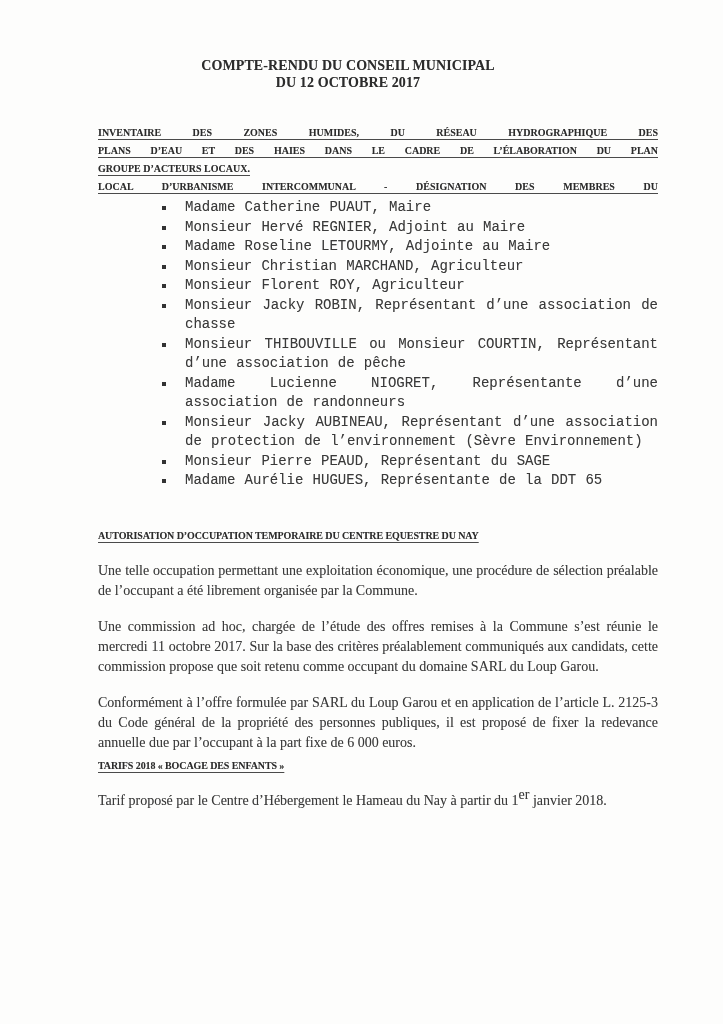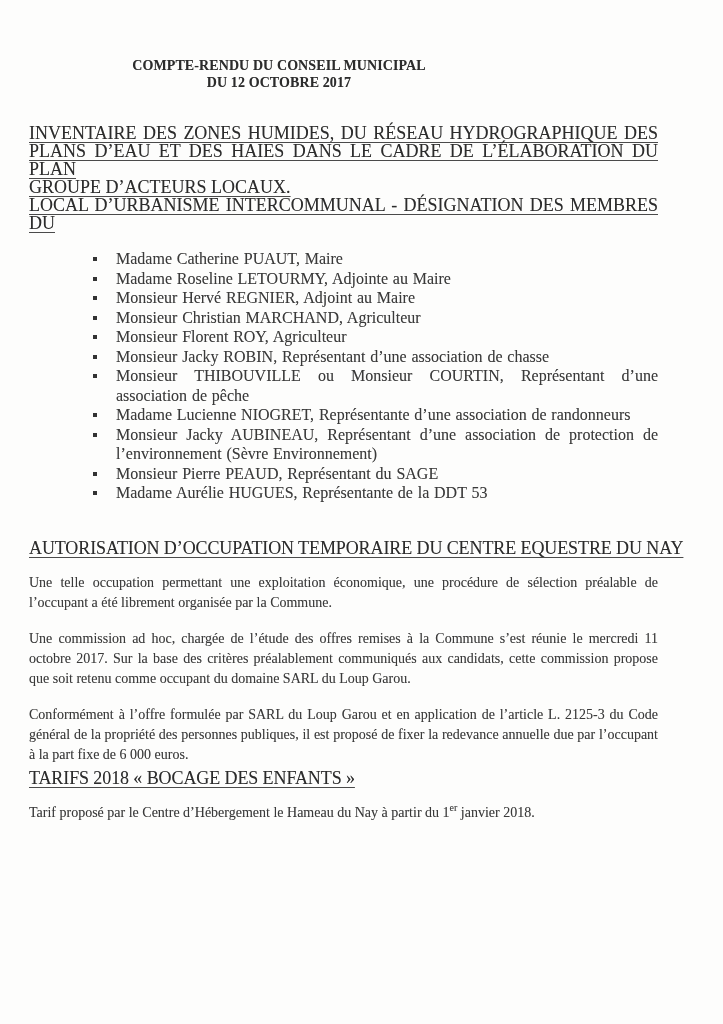--- a/index.html
+++ b/index.html
@@ -8,56 +8,57 @@
     height: 1024px;
     background: #fdfdfc;
     font-family: "Liberation Serif", "DejaVu Serif", serif;
     color: #3a3a3a;
     overflow: hidden;
   }
   .page {
     box-sizing: border-box;
     width: 723px;
     height: 890px;
-    padding: 57px 65px 0 29px;
+    padding: 57px 65px 0 98px;
     text-shadow: 0 0 0.5px rgba(70,70,70,0.35);
   }
   .doc-title {
     width: 500px;
     text-align: center;
     font-weight: bold;
     font-size: 14px;
     line-height: 17px;
     color: #2c2c2c;
     letter-spacing: 0.1px;
   }
   .heading {
-    font-weight: normal;
-    font-size: 18px;
+    font-weight: bold;
+    font-size: 10px;
     color: #2c2c2c;
   }
   .heading-inventaire { margin-top: 33px; }
   .hline {
     line-height: 18px;
     text-decoration: underline;
     text-decoration-thickness: 1px;
     text-decoration-color: #4a4a4a;
     text-underline-offset: 3px;
   }
   .hline.just {
     text-align: justify;
     text-align-last: justify;
   }
   .members {
     list-style: none;
-    margin: 17px 0 0 0;
+    margin: 2px 0 0 0;
     padding: 0;
-    font-size: 16px;
+    font-size: 14px;
     line-height: 19.5px;
     word-spacing: 0.8px;
+    font-family: Liberation Mono, monospace;
   }
   .members li {
     position: relative;
     padding-left: 87px;
     text-align: justify;
   }
   .members li .bullet {
     position: absolute;
     left: 64px;
     top: 8px;
@@ -76,21 +77,21 @@
   }
   .heading-autorisation { margin-top: 36px; }
   .heading-tarifs { margin-top: 4px; }
   .para {
     margin: 16px 0 0 0;
     font-size: 14px;
     line-height: 20px;
     text-align: justify;
   }
   .para sup {
-    font-size: 10px;
+    font-size: 14px;
     line-height: 0;
     vertical-align: super;
   }
 </style>
 </head>
 <body>
 
 <div class="page">
 
   <div class="doc-title">
@@ -100,31 +101,31 @@
 
   <div class="heading heading-inventaire">
     <div class="hline just">INVENTAIRE DES ZONES HUMIDES, DU RÉSEAU HYDROGRAPHIQUE DES</div>
     <div class="hline just">PLANS D’EAU ET DES HAIES DANS LE CADRE DE L’ÉLABORATION DU PLAN</div>
     <div class="hline">GROUPE D’ACTEURS LOCAUX.</div>
     <div class="hline just">LOCAL D’URBANISME INTERCOMMUNAL - DÉSIGNATION DES MEMBRES DU</div>
   </div>
 
   <ul class="members">
     <li><span class="bullet"></span><span>Madame Catherine PUAUT, Maire</span></li>
+    <li><span class="bullet"></span><span>Monsieur Hervé REGNIER, Adjoint au Maire</span></li>
     <li><span class="bullet"></span><span>Madame Roseline LETOURMY, Adjointe au Maire</span></li>
-    <li><span class="bullet"></span><span>Monsieur Hervé REGNIER, Adjoint au Maire</span></li>
     <li><span class="bullet"></span><span>Monsieur Christian MARCHAND, Agriculteur</span></li>
     <li><span class="bullet"></span><span>Monsieur Florent ROY, Agriculteur</span></li>
     <li><span class="bullet"></span><span>Monsieur Jacky ROBIN, Représentant d’une association de chasse</span></li>
     <li><span class="bullet"></span><span>Monsieur THIBOUVILLE ou Monsieur COURTIN, Représentant d’une association de pêche</span></li>
     <li><span class="bullet"></span><span>Madame Lucienne NIOGRET, Représentante d’une association de randonneurs</span></li>
     <li><span class="bullet"></span><span>Monsieur Jacky AUBINEAU, Représentant d’une association de protection de l’environnement (Sèvre Environnement)</span></li>
     <li><span class="bullet"></span><span>Monsieur Pierre PEAUD, Représentant du SAGE</span></li>
     <li><span class="bullet"></span></li>
-    <li><span class="bullet"></span><span>Madame Aurélie HUGUES, Représentante de la DDT 53</span></li>
+    <li><span class="bullet"></span><span>Madame Aurélie HUGUES, Représentante de la DDT 65</span></li>
   </ul>
 
   <div class="heading heading-simple heading-autorisation">AUTORISATION D’OCCUPATION TEMPORAIRE DU CENTRE EQUESTRE DU NAY</div>
 
   <p class="para">Une telle occupation permettant une exploitation économique, une procédure de sélection préalable de l’occupant a été librement organisée par la Commune.</p>
   <p class="para">Une commission ad hoc, chargée de l’étude des offres remises à la Commune s’est réunie le mercredi 11 octobre 2017. Sur la base des critères préalablement communiqués aux candidats, cette commission propose que soit retenu comme occupant du domaine SARL du Loup Garou.</p>
   <p class="para">Conformément à l’offre formulée par SARL du Loup Garou et en application de l’article L. 2125-3 du Code général de la propriété des personnes publiques, il est proposé de fixer la redevance annuelle due par l’occupant à la part fixe de 6 000 euros.</p>
 
   <div class="heading heading-simple heading-tarifs">TARIFS 2018 « BOCAGE DES ENFANTS »</div>
 

